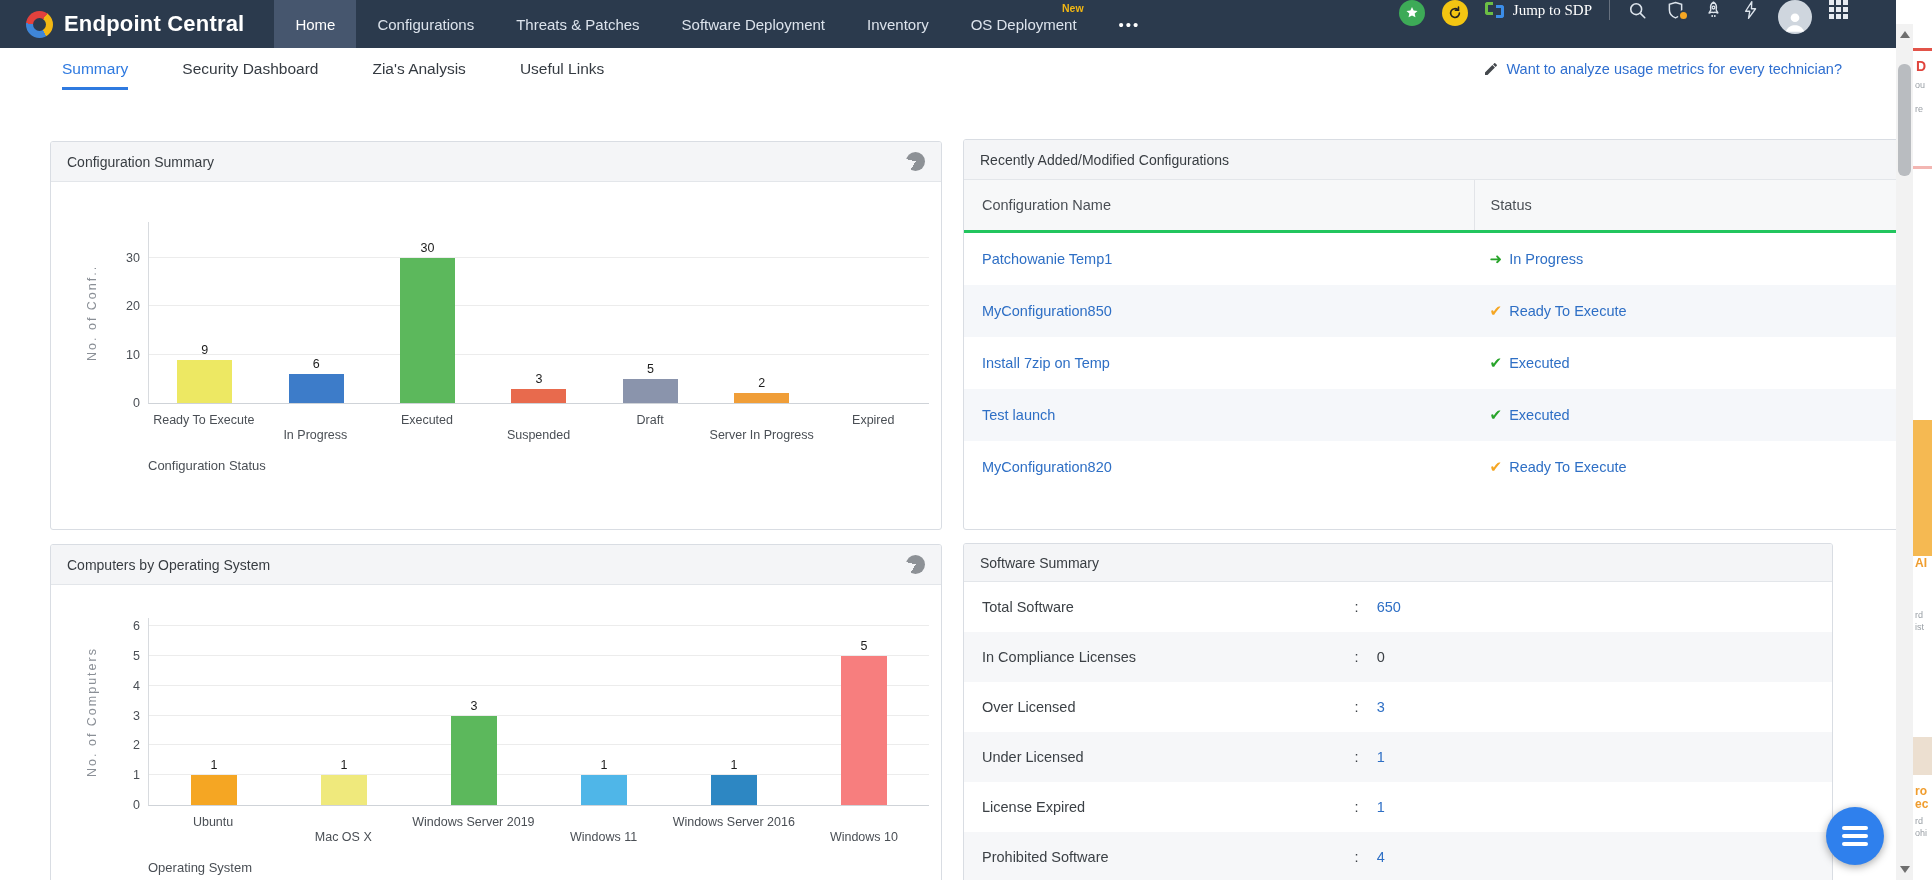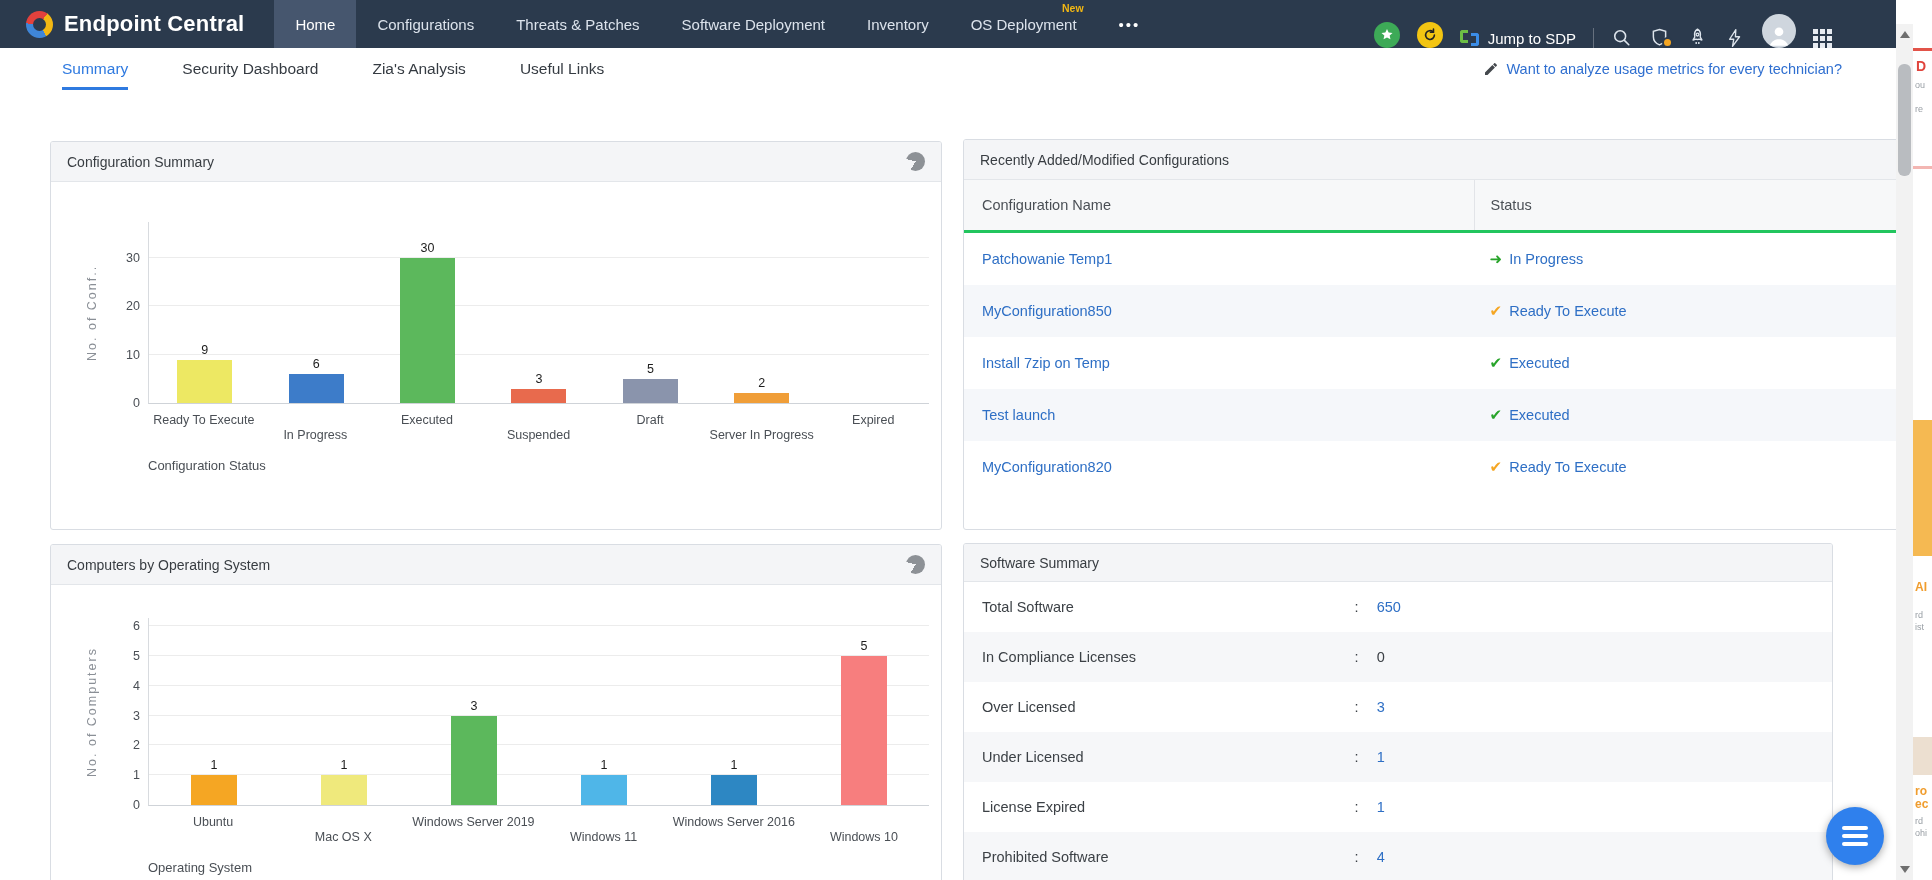--- a/index.html
+++ b/index.html
@@ -13,21 +13,21 @@
   .brand { display:flex; align-items:center; gap:11px; padding:0 30px 0 26px; }
   .logo { width:27px; height:27px; border-radius:50%; position:relative;
     background:conic-gradient(from 150deg,#3f86d8 0 125deg,#e2413d 125deg 245deg,#f2b713 245deg 360deg); }
   .logo::after { content:""; position:absolute; inset:7px; border-radius:50%; background:#2b3a4d; }
   .brand-name { color:#fff; font-size:22px; font-weight:bold; letter-spacing:.2px; white-space:nowrap; }
   .nav-items { display:flex; align-items:stretch; }
   .nav-item { display:flex; align-items:center; padding:0 21px; color:#dce3ec;
     font-size:15px; cursor:pointer; position:relative; white-space:nowrap; }
   .nav-item.active { background:#46566e; color:#fff; }
   .new-badge { position:absolute; top:2px; right:14px; color:#f2b713; font-size:10.5px; font-weight:bold; }
-  .nav-right { margin-left:auto; display:flex; align-items:flex-end; gap:17px; padding-right:64px; }
+  .nav-right { margin-left:auto; display:flex; align-items:flex-start; gap:17px; padding-right:48px;font-family:Liberation Serif, serif; }
   .nav-ic { display:flex; align-items:center; gap:8px; cursor:pointer; position:relative; }
   .circ { width:26px; height:26px; border-radius:50%; display:flex; align-items:center; justify-content:center; }
   .circ.green { background:#3daa57; }
   .circ.yellow { background:#f3c512; }
   .vdiv { width:1px; height:20px; background:rgba(255,255,255,.28); display:inline-block; }
   .jump-label { color:#fff; font-size:15px; white-space:nowrap; }
   .sdp-ic { position:relative; width:20px; height:20px; display:inline-block; }
   .sdp-g { position:absolute; left:0; top:2px; width:8px; height:13px; border:3px solid #6cbe45; border-right:none; border-radius:3px 0 0 3px; }
   .sdp-b { position:absolute; right:1px; top:5px; width:8px; height:13px; border:3px solid #3b8de8; border-left:none; border-radius:0 3px 3px 0; }
   .shield-wrap { position:relative; display:inline-flex; }
@@ -474,21 +474,21 @@
   <div class="sb-thumb"></div>
   <div class="sb-down"></div>
 </div>
 <div class="side-strip" id="side-strip">
     <div class="frag bar-red" style="top: 48px;"></div>
     <div class="frag text-red" style="top: 58px;">D</div>
     <div class="frag text-tiny" style="top: 80px;">ou</div>
     <div class="frag text-tiny" style="top: 104px;">re</div>
     <div class="frag bar-pink" style="top: 166px;"></div>
     <div class="frag block-orange" style="top: 420px; height: 136px;"></div>
-    <div class="frag text-orange" style="top: 580px;">AI</div>
+    <div class="frag text-orange" style="top: 556px;">AI</div>
     <div class="frag text-tiny" style="top: 610px;">rd</div>
     <div class="frag text-tiny" style="top: 622px;">ist</div>
     <div class="frag block-beige" style="top: 737px; height: 38px;"></div>
     <div class="frag text-orange" style="top: 784px;">ro</div>
     <div class="frag text-orange" style="top: 797px;">ec</div>
     <div class="frag text-tiny" style="top: 816px;">rd</div>
     <div class="frag text-tiny" style="top: 828px;">ohi</div>
   </div>
 
 <div class="fab">

